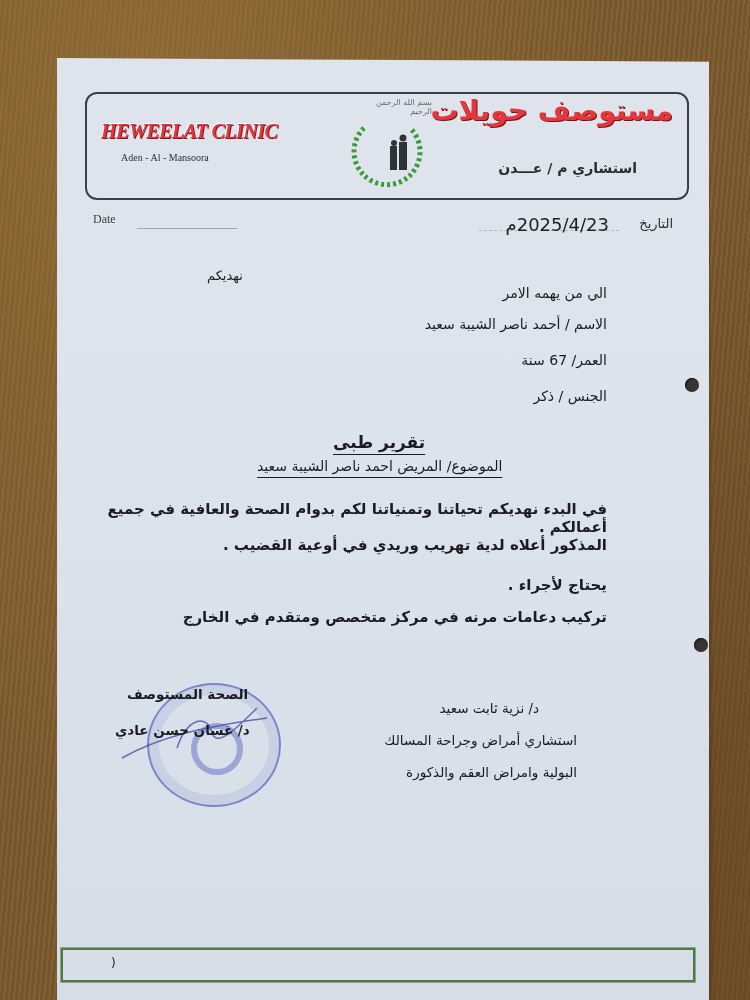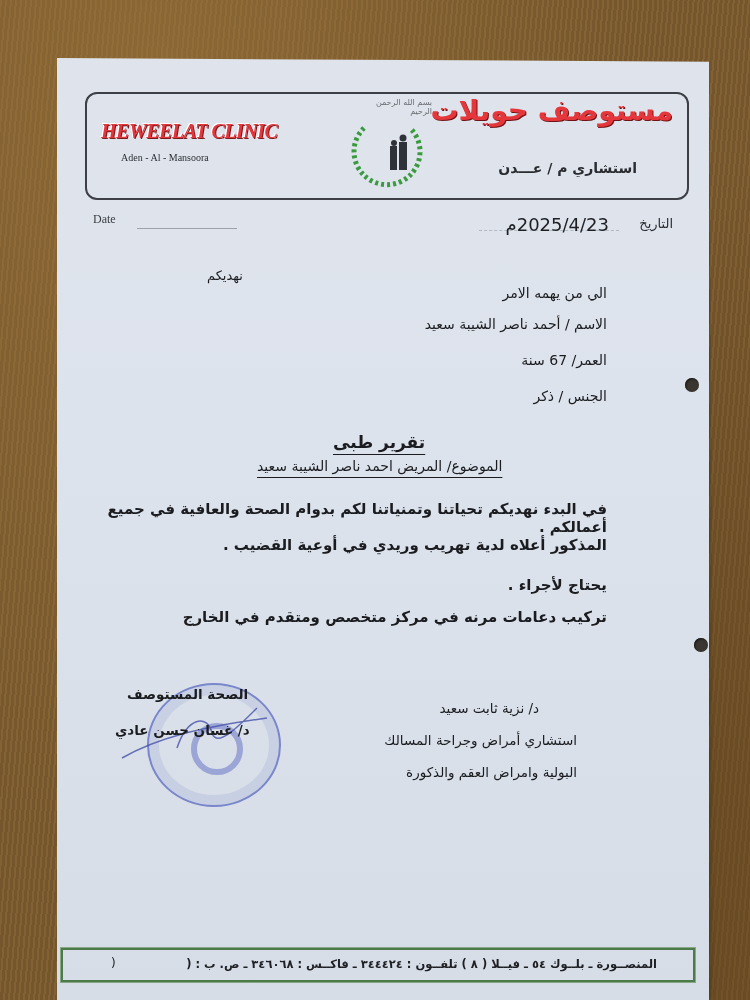--- a/index.html
+++ b/index.html
@@ -142,15 +142,14 @@
     <path d="M5 60 C40 40, 80 30, 150 20 M60 50 C70 20, 90 15, 95 35 C100 50, 120 30, 140 10" fill="none" stroke="rgba(70,80,170,0.8)" stroke-width="1.5"></path>
   </svg>
   <div class="txt sig-left" style="top:628px">الصحة المستوصف</div>
   <div class="txt sig-left" style="top:664px; left:58px">د/ غسان حسن عادي</div>
 
   <div class="hole" style="left:628px; top:320px"></div>
   <div class="hole" style="left:637px; top:580px"></div>
 
   <div class="footer-box">
     <span class="footer-paren">)</span>
-    <span class="footer-text">المنصــورة ـ بلــوك ٥٤ ـ فيــلا ( ٨ ) تلفــون : ٣٤٤٤٢٤ ـ فاكــس : ٣٤٦٠٦٨ ـ ص. ب : (</span>
   </div>
 </div>
 
 </body></html>

